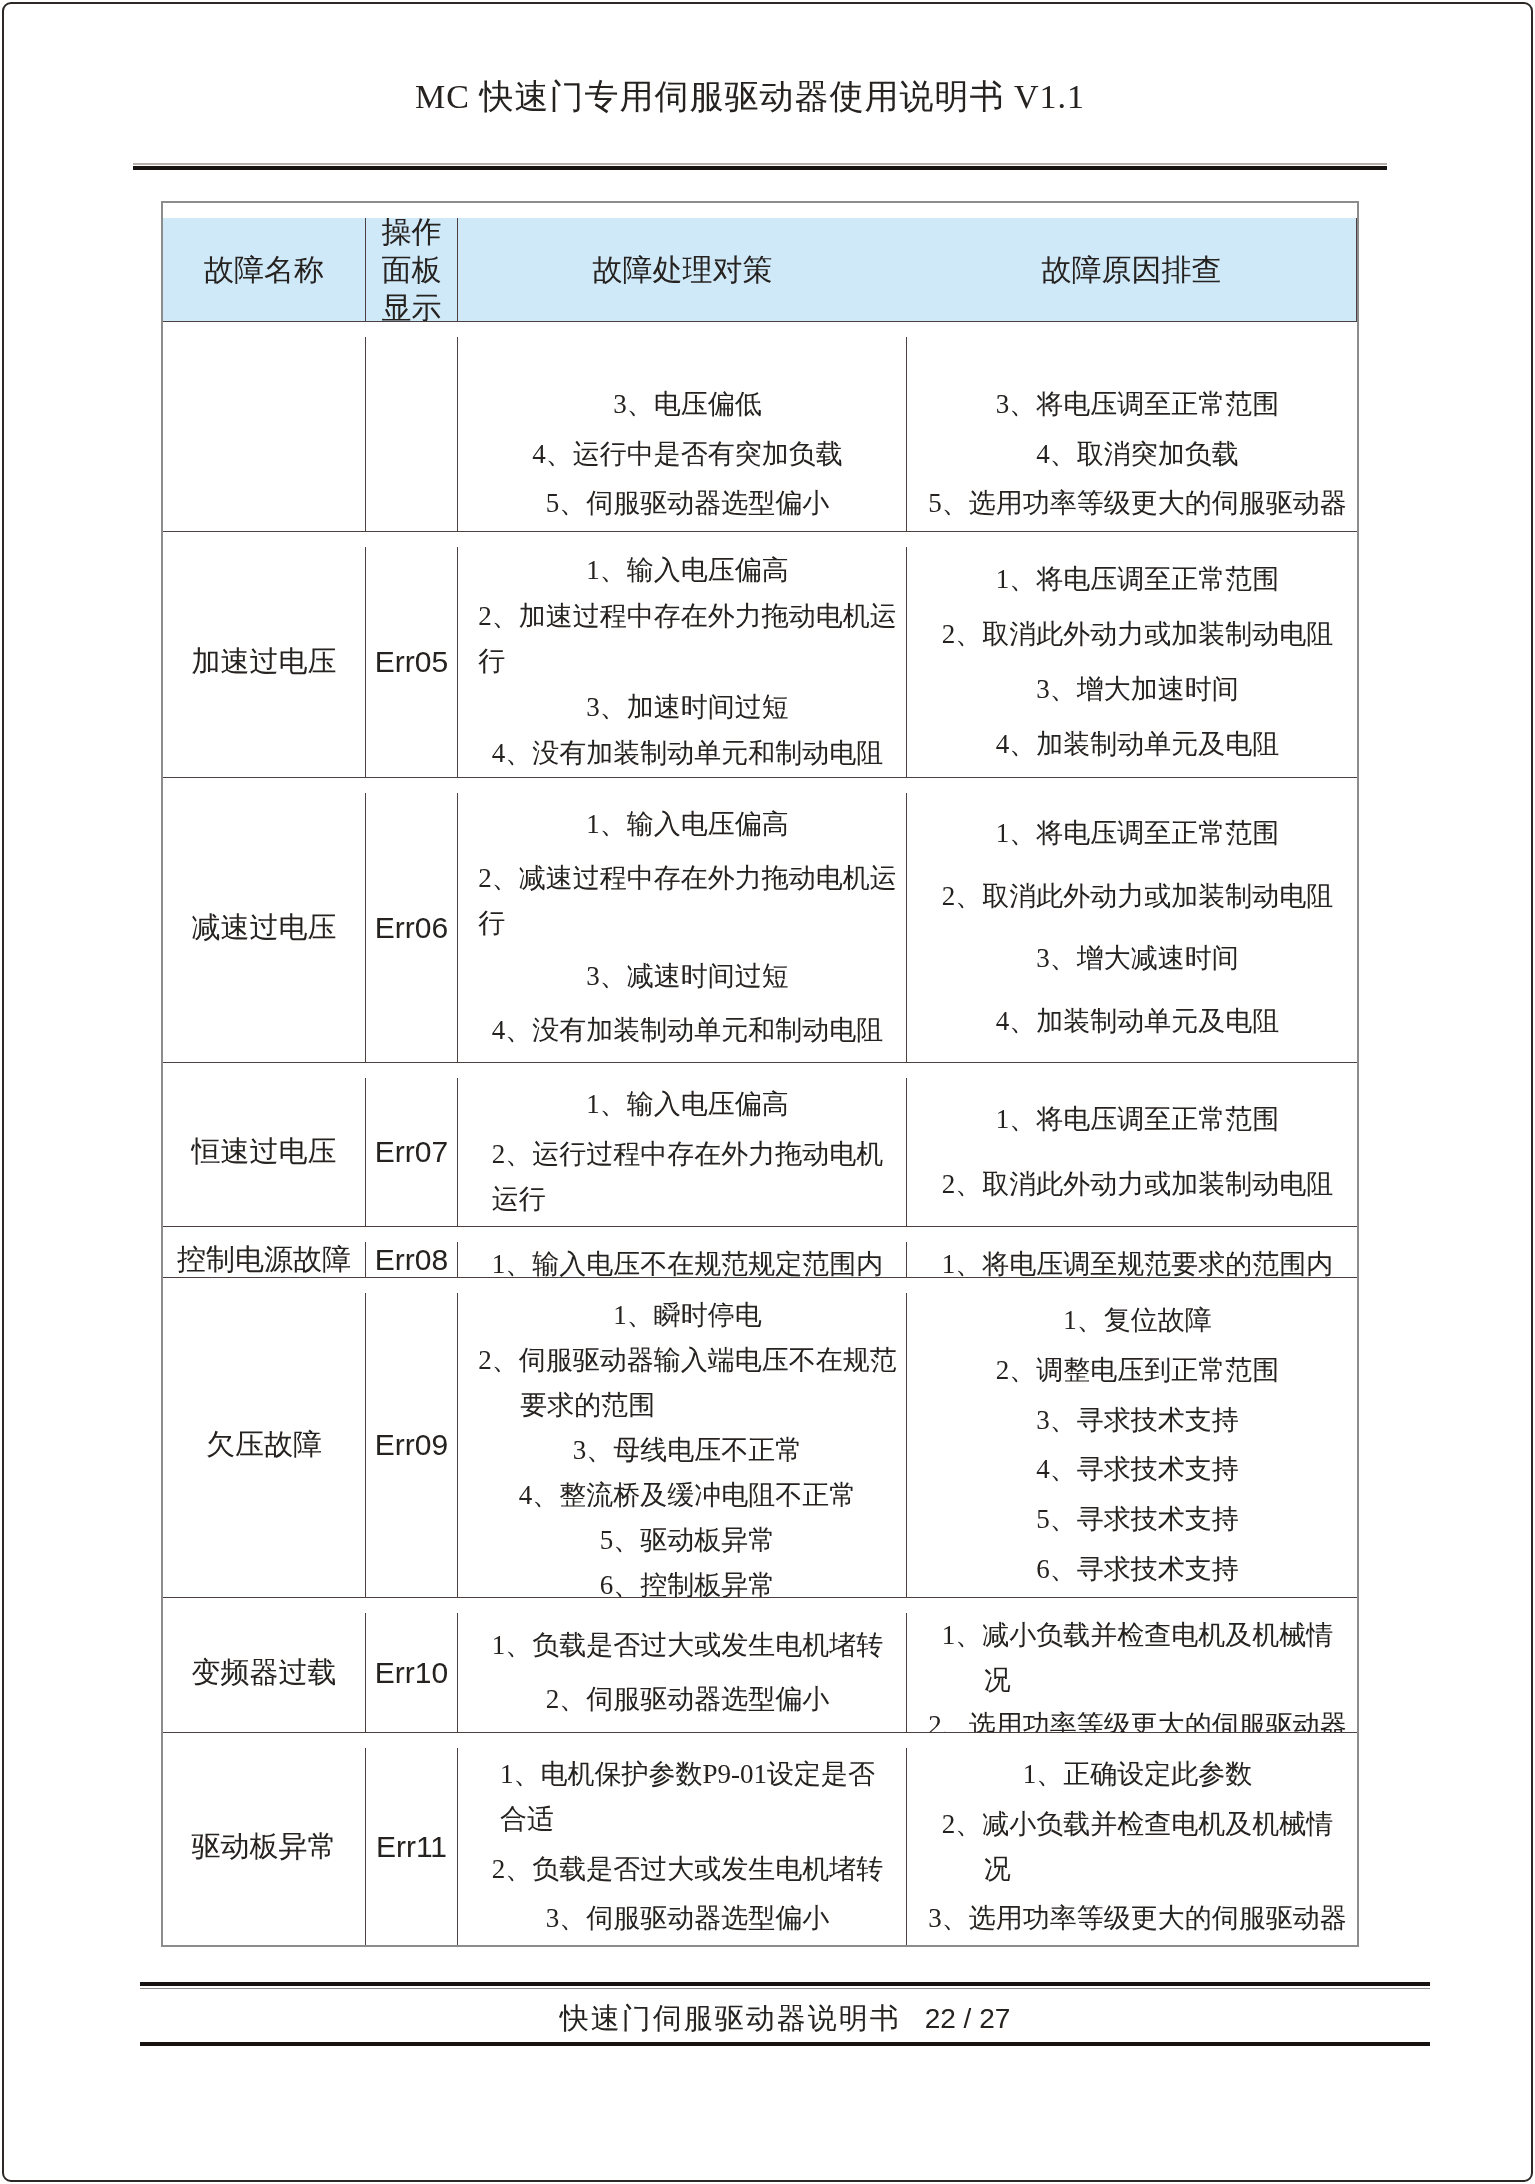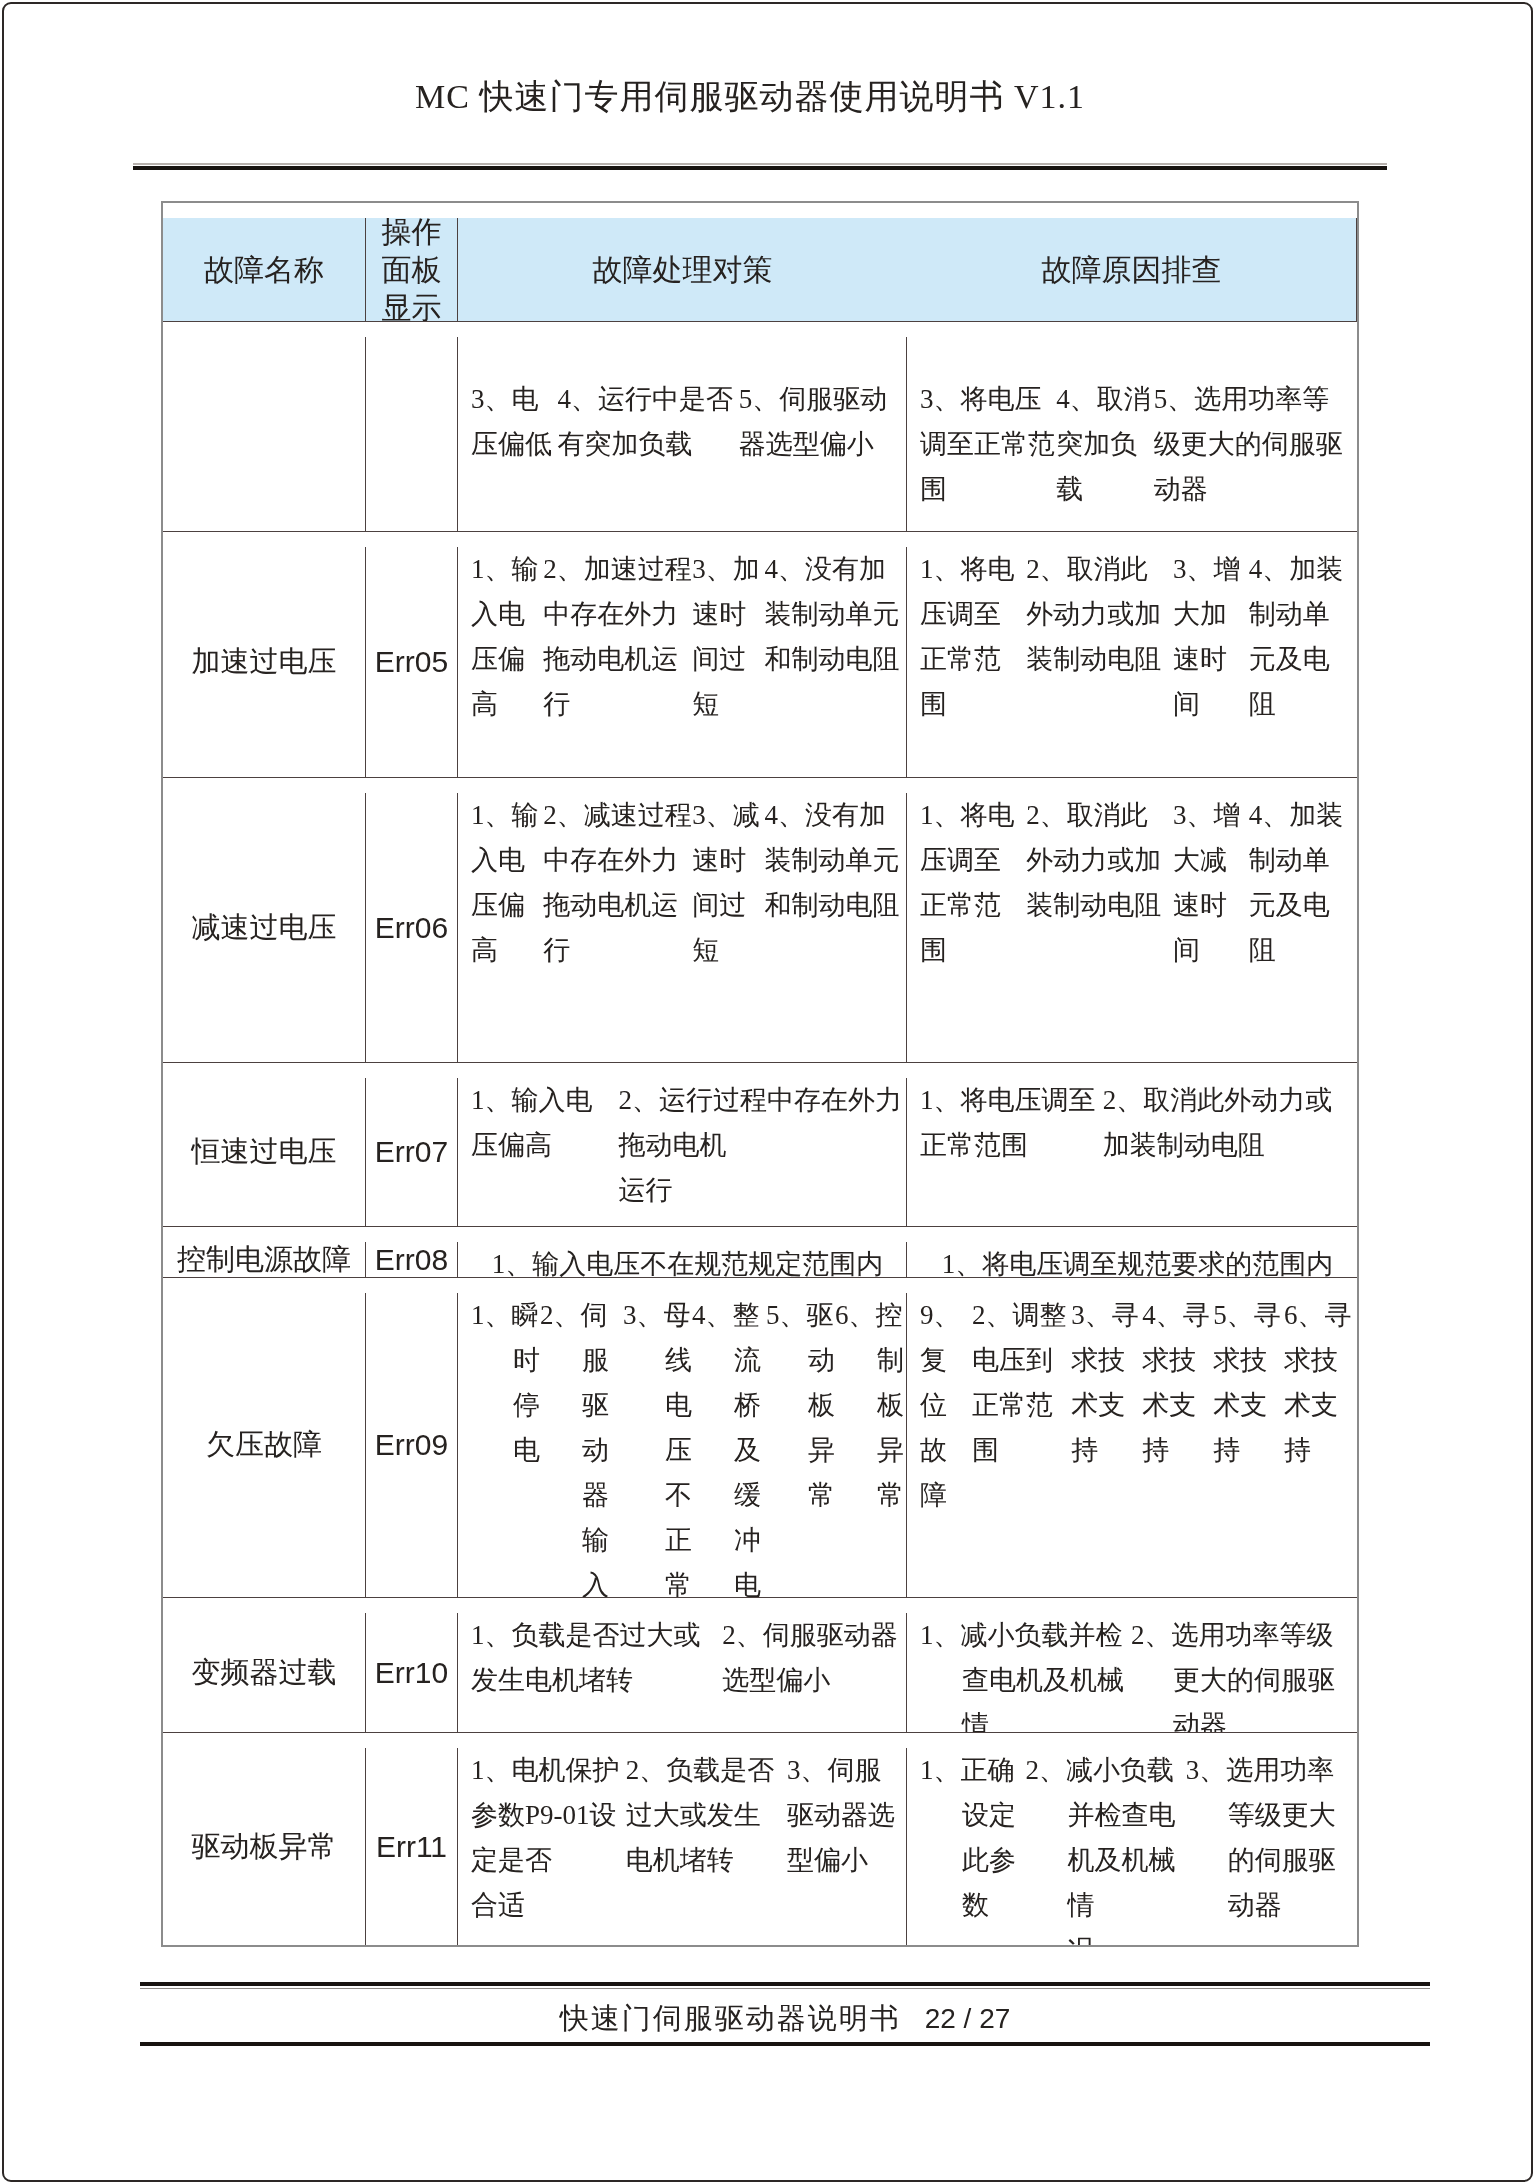--- a/index.html
+++ b/index.html
@@ -49,23 +49,23 @@
   }
   .name-cell{
     display:flex; align-items:center; justify-content:center;
     text-align:center; font-size:29px; padding:0 14px;
   }
   .code-cell{
     display:flex; align-items:center; justify-content:center;
     font-family:"Liberation Sans", sans-serif; font-size:30px;
   }
   .text-cell .items{
-    height:100%; display:flex; flex-direction:row;
+    height:100%; display:flex; flex-direction:column;
     justify-content:space-evenly;
-    padding-left:13px; padding-right:2px;
+    padding-left:13px; padding-right:2px;align-items:center;
   }
   .item{
     font-size:27px; line-height:45px; white-space:pre-wrap;
   }
   .hang .item{ padding-left:42px; text-indent:-42px; }
   .footer-rule-top{
     position:absolute; left:140px; top:1982px; width:1290px; height:7px;
     border-top:4px solid #171310; border-bottom:1px solid #8e8a86;
   }
   .footer-text{
@@ -181,21 +181,21 @@
         <div class="item">2、伺服驱动器输入端电压不在规范
 要求的范围</div>
         <div class="item">3、母线电压不正常</div>
         <div class="item">4、整流桥及缓冲电阻不正常</div>
         <div class="item">5、驱动板异常</div>
         <div class="item">6、控制板异常</div>
       </div>
     </div>
     <div class="cell text-cell last-col">
       <div class="items">
-        <div class="item">9、复位故障</div>
+        <div class="item">1、复位故障</div>
         <div class="item">2、调整电压到正常范围</div>
         <div class="item">3、寻求技术支持</div>
         <div class="item">4、寻求技术支持</div>
         <div class="item">5、寻求技术支持</div>
         <div class="item">6、寻求技术支持</div>
       </div>
     </div>
     <div class="cell name-cell">变频器过载</div>
     <div class="cell code-cell">Err10</div>
     <div class="cell text-cell">

